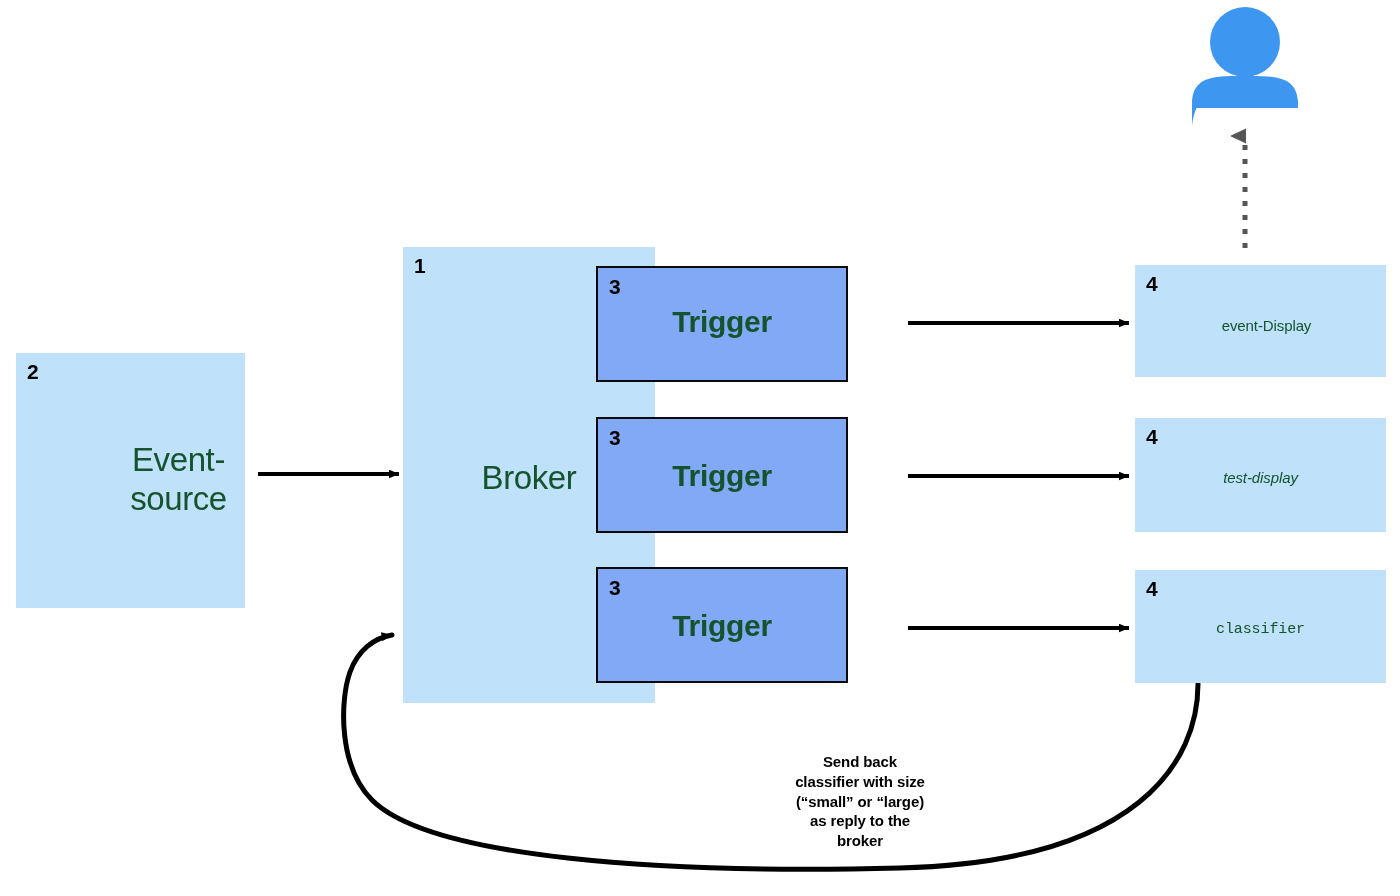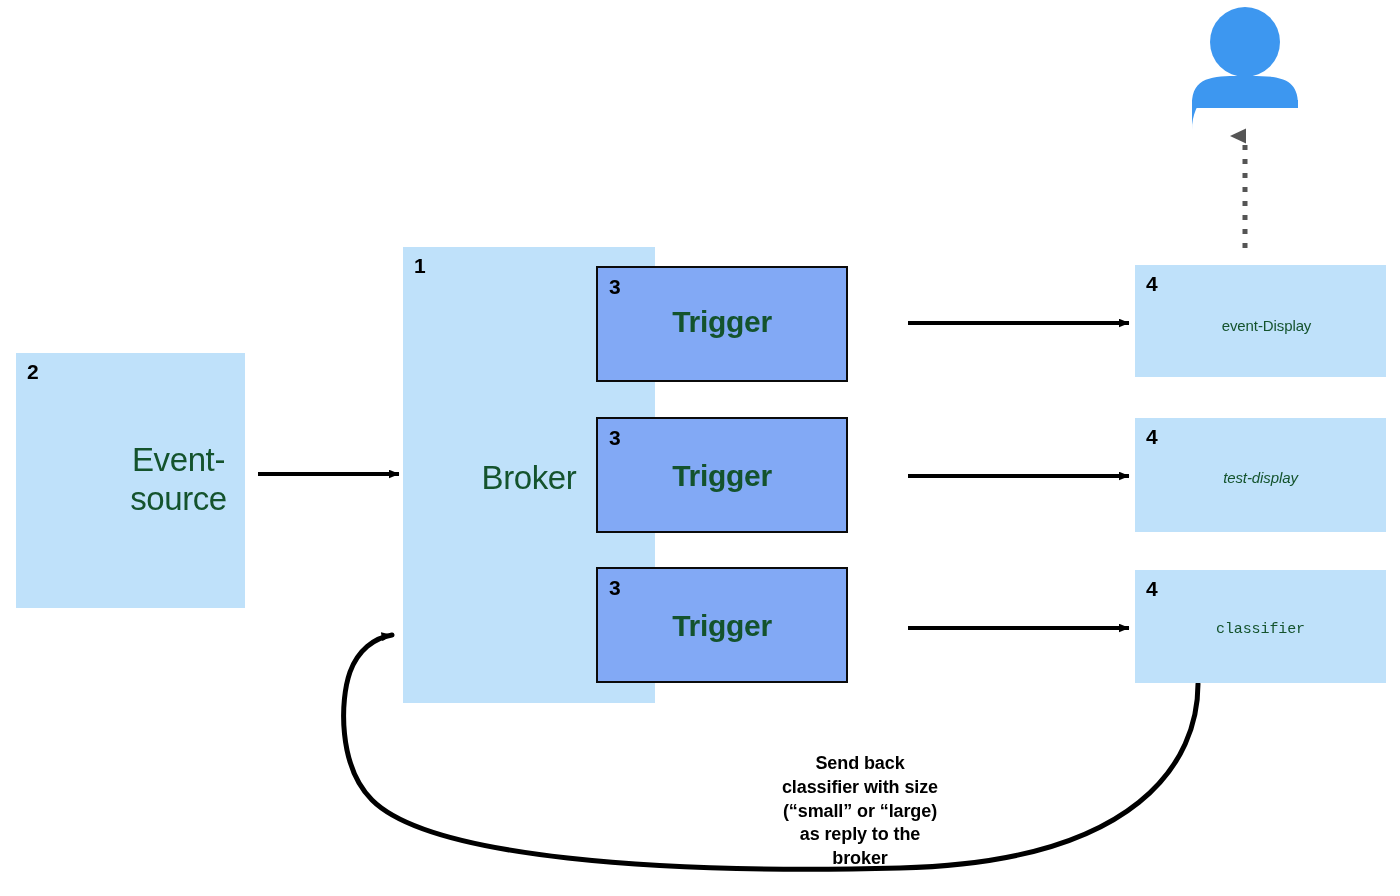--- a/index.html
+++ b/index.html
@@ -66,21 +66,21 @@
     position: absolute;
     top: 0;
     left: 0;
     width: 1400px;
     height: 896px;
     pointer-events: none;
   }
   .note {
     position: absolute;
     text-align: center;
-    font-size: 18px;
+    font-size: 15px;
     font-weight: bold;
     line-height: 1.32;
     color: #000000;
     letter-spacing: -0.1px;
     white-space: pre-line;
   }
 </style>
 </head>
 <body>
 

